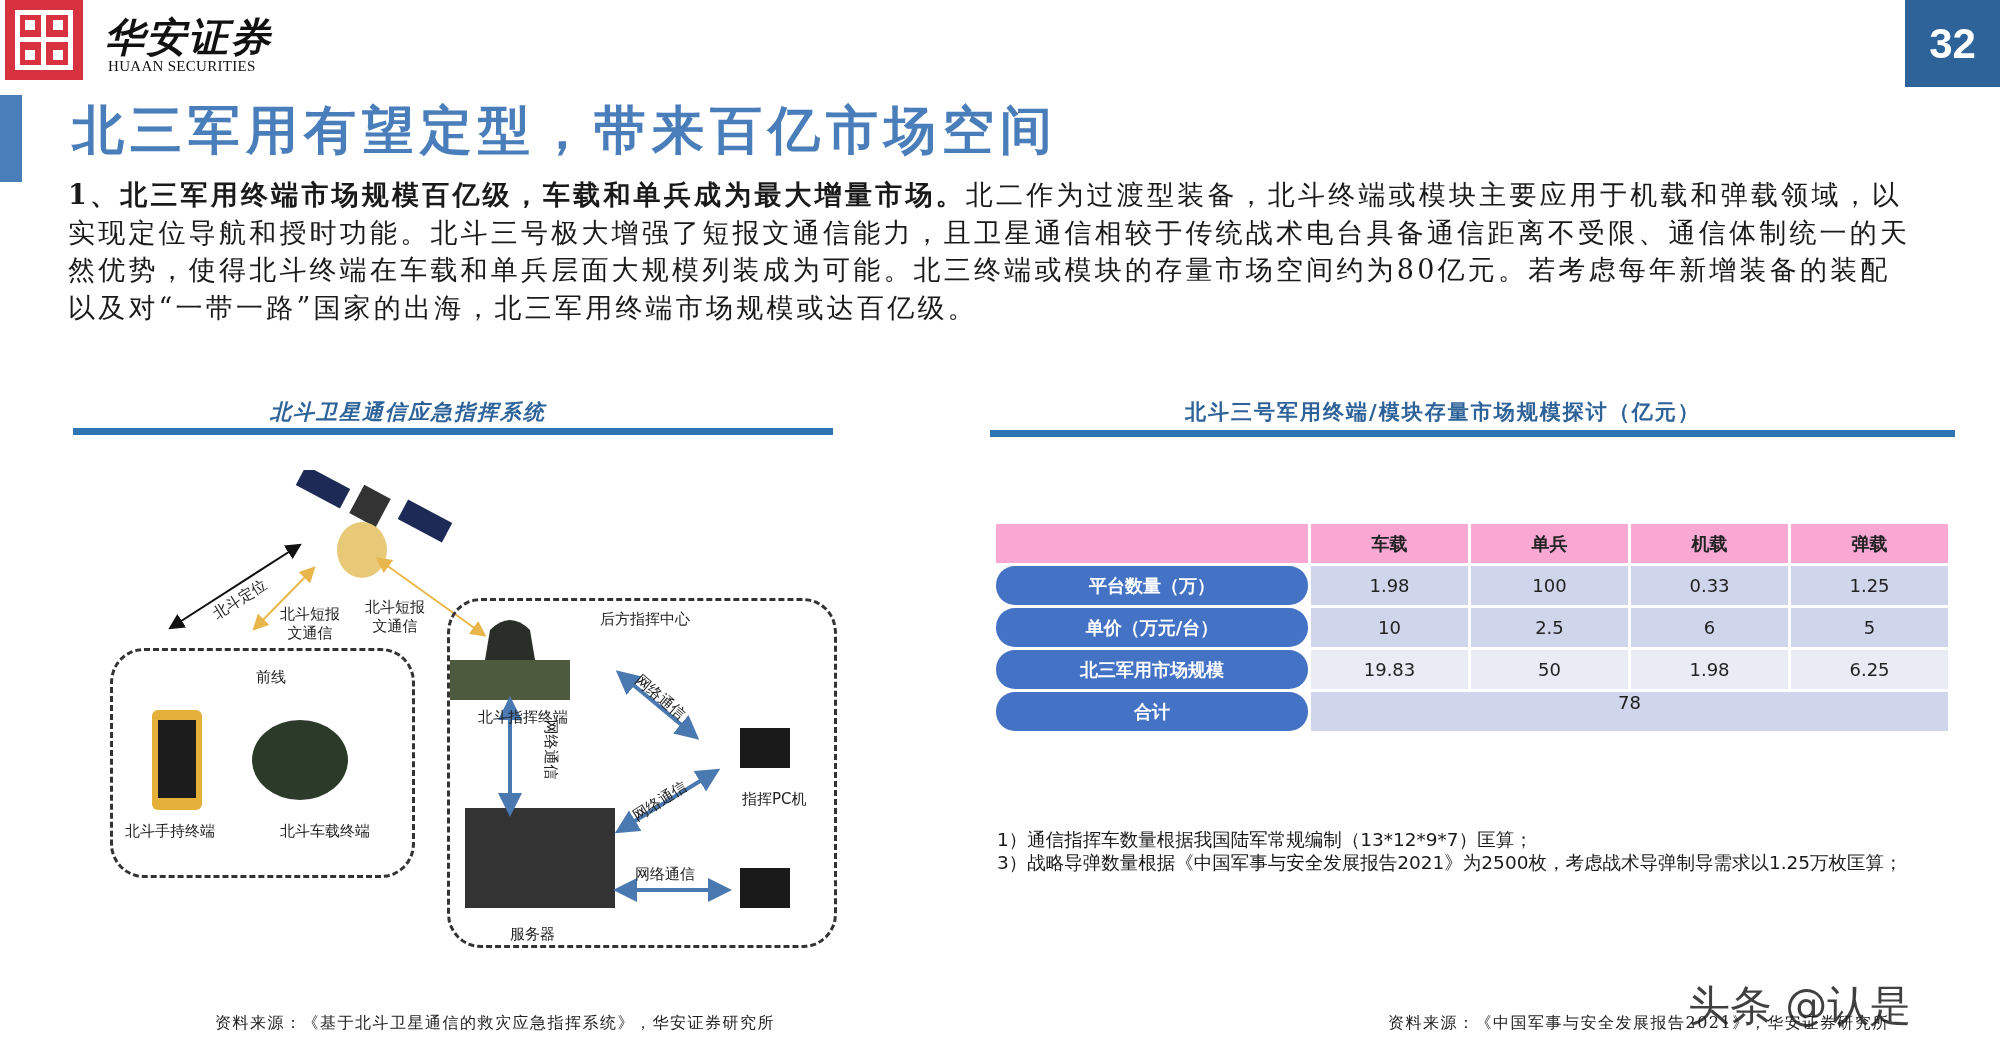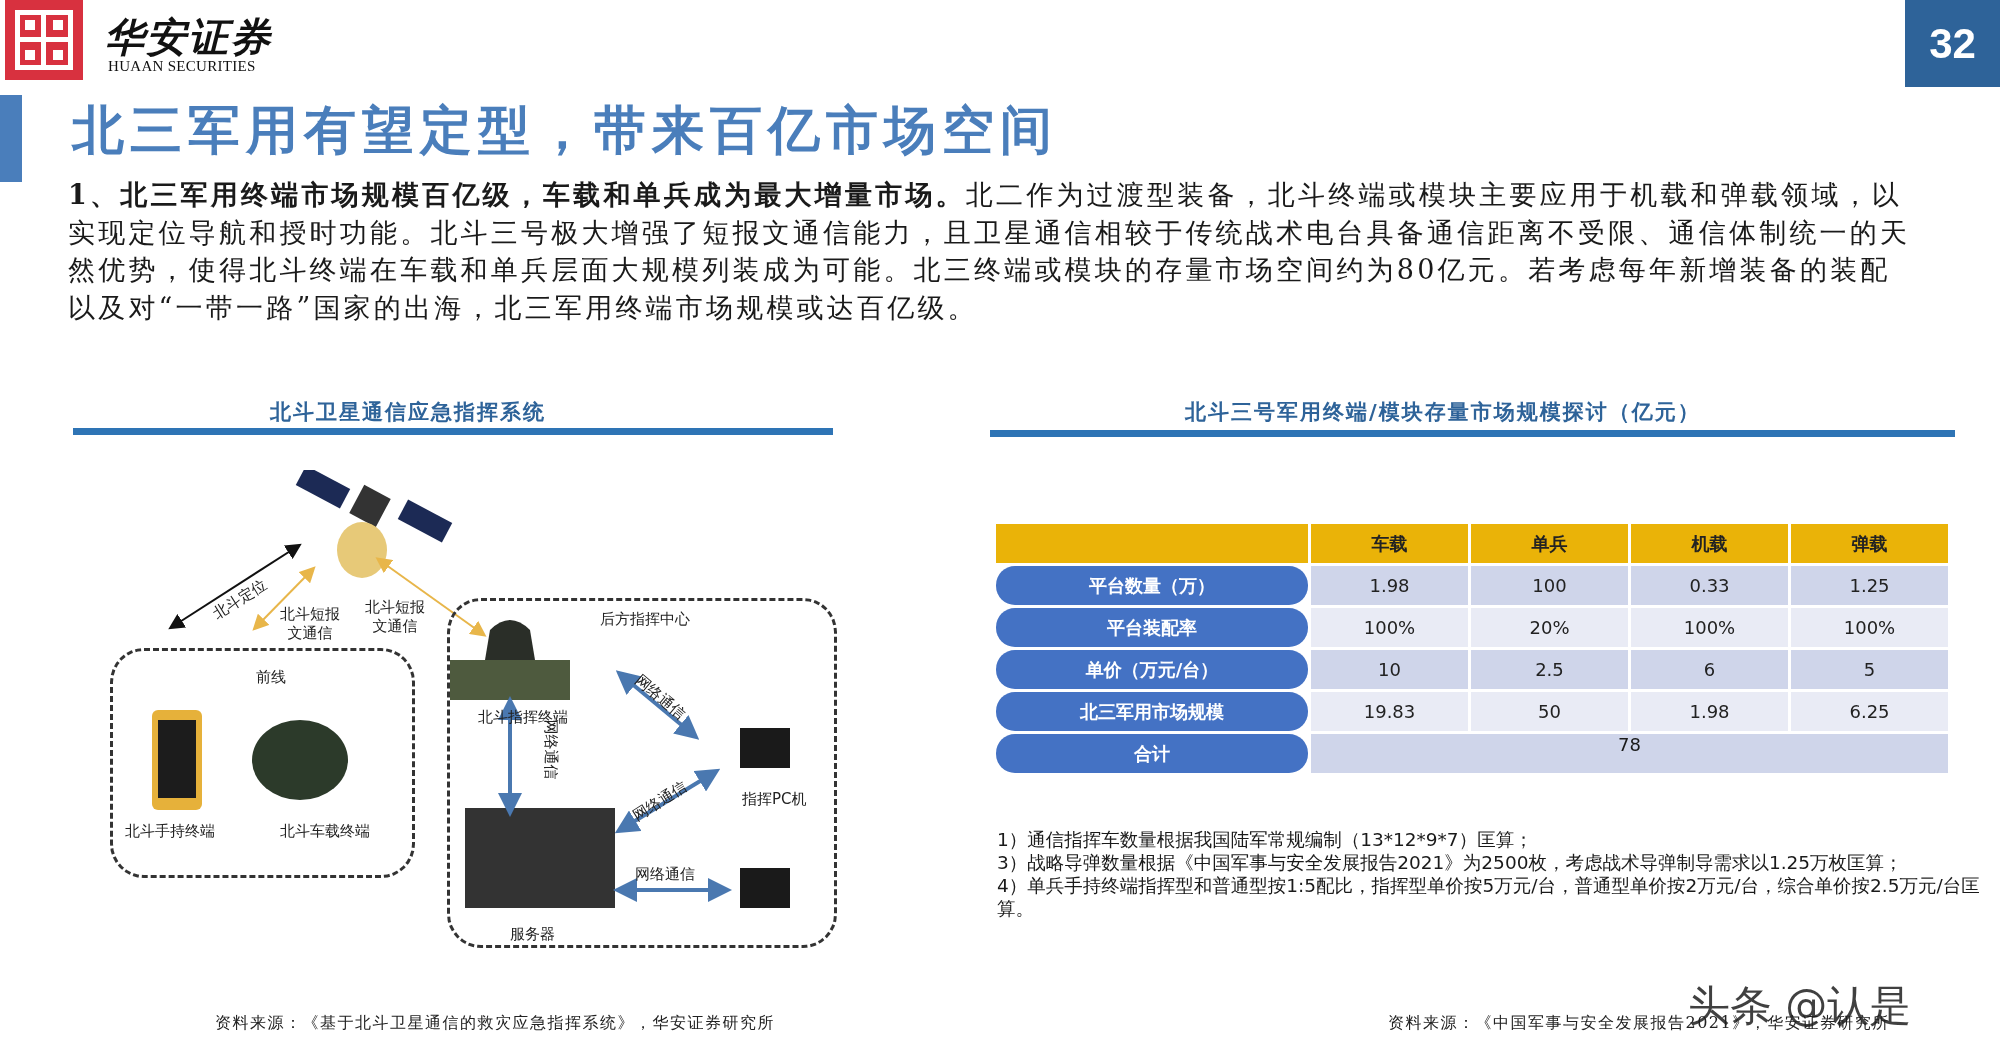--- a/index.html
+++ b/index.html
@@ -28,21 +28,21 @@
 
   
   .diagram { position: absolute; left: 100px; top: 470px; width: 760px; height: 480px; }
   .dash-box { position: absolute; border: 3px dashed #333; border-radius: 34px; }
   .dlabel { position: absolute; font-size: 15px; color: #222; font-family: "DejaVu Sans", sans-serif; white-space: nowrap; }
   .dlabel.two { text-align: center; line-height: 19px; }
 
   
   .tbl { position: absolute; left: 993px; top: 521px; border-collapse: separate; border-spacing: 3px; font-family: "DejaVu Sans", sans-serif; }
   .tbl td { height: 39px; text-align: center; vertical-align: middle; font-size: 18px; }
-  .tbl .hd { background: #eab308; color: #fff; font-weight: bold; }
+  .tbl .hd { background: #f9a8d4; color: #fff; font-weight: bold; }
   .tbl .rh { background: #4472c4; color: #fff; font-weight: bold; width: 312px; border-radius: 19px; }
   .tbl .c { width: 157px; color: #222; }
   .tbl tr.odd td.c { background: #cfd5ea; }
   .tbl tr.even td.c { background: #e9ebf5; }
   .tbl td.total { background: #cfd5ea; vertical-align: top; }
 
   .notes { position: absolute; left: 997px; top: 828px; width: 1000px; font-family: "DejaVu Sans", sans-serif; font-size: 18.5px; line-height: 23px; color: #1a1a1a; }
   .source { position: absolute; top: 1013px; font-size: 16px; color: #222; letter-spacing: 1.5px; font-family: "DejaVu Serif", serif; white-space: nowrap; }
   .watermark { position: absolute; left: 1688px; top: 978px; font-size: 42px; color: rgba(30,30,30,0.85); font-family: "DejaVu Sans", sans-serif; white-space: nowrap; }
 </style>
@@ -62,21 +62,21 @@
 <div class="logo-en">HUAAN SECURITIES</div>
 <div class="page-num">32</div>
 
 <div class="title-bar"></div>
 <h1 class="title">北三军用有望定型，带来百亿市场空间</h1>
 
 <div class="body-text">
   <b>1、北三军用终端市场规模百亿级，车载和单兵成为最大增量市场。</b><span>北二作为过渡型装备，北斗终端或模块主要应用于机载和弹载领域，以实现定位导航和授时功能。北斗三号极大增强了短报文通信能力，且卫星通信相较于传统战术电台具备通信距离不受限、通信体制统一的天然优势，使得北斗终端在车载和单兵层面大规模列装成为可能。北三终端或模块的存量市场空间约为80亿元。若考虑每年新增装备的装配以及对“一带一路”国家的出海，北三军用终端市场规模或达百亿级。</span>
 </div>
 
-<div class="sec-title" style="left:270px; top:398px;">北斗卫星通信应急指挥系统</div>
+<div class="sec-title" style="left:270px; top:398px;font-style:italic;">北斗卫星通信应急指挥系统</div>
 <div class="sec-line" style="left:73px; top:428px; width:760px;"></div>
 
 <div class="diagram">
   <svg width="760" height="480" viewBox="0 0 760 480" style="position:absolute;left:0;top:0;">
     <defs>
       <marker id="ab" markerWidth="8" markerHeight="8" refX="4" refY="4" orient="auto-start-reverse">
           <path d="M0,0 L8,4 L0,8 z" fill="#111"></path>
         </marker>
       <marker id="ay" markerWidth="8" markerHeight="8" refX="4" refY="4" orient="auto-start-reverse">
           <path d="M0,0 L8,4 L0,8 z" fill="#e8b64a"></path>
@@ -148,27 +148,20 @@
     <td class="hd c">机载</td>
     <td class="hd c">弹载</td>
   </tr>
   <tr class="odd">
     <td class="rh">平台数量（万）</td>
     <td class="c">1.98</td>
     <td class="c">100</td>
     <td class="c">0.33</td>
     <td class="c">1.25</td>
   </tr>
-  <tr class="even">
-    <td class="rh">平台装配率</td>
-    <td class="c">100%</td>
-    <td class="c">20%</td>
-    <td class="c">100%</td>
-    <td class="c">100%</td>
-  </tr>
   <tr class="odd">
     <td class="rh">单价（万元/台）</td>
     <td class="c">10</td>
     <td class="c">2.5</td>
     <td class="c">6</td>
     <td class="c">5</td>
   </tr>
   <tr class="even">
     <td class="rh">北三军用市场规模</td>
     <td class="c">19.83</td>
@@ -179,17 +172,16 @@
   <tr>
     <td class="rh">合计</td>
     <td class="total" colspan="4">78</td>
   </tr>
 </tbody>
   </table>
 
 <div class="notes">
   <div>1）通信指挥车数量根据我国陆军常规编制（13*12*9*7）匡算；</div>
   <div>3）战略导弹数量根据《中国军事与安全发展报告2021》为2500枚，考虑战术导弹制导需求以1.25万枚匡算；</div>
-  <div>4）单兵手持终端指挥型和普通型按1:5配比，指挥型单价按5万元/台，普通型单价按2万元/台，综合单价按2.5万元/台匡算。</div>
 </div>
 
 <div class="source" style="left:1378px;margin-left:10px;">资料来源：《中国军事与安全发展报告2021》，华安证券研究所</div>
 <div class="watermark">头条 @认是</div>
 
 </body></html>

